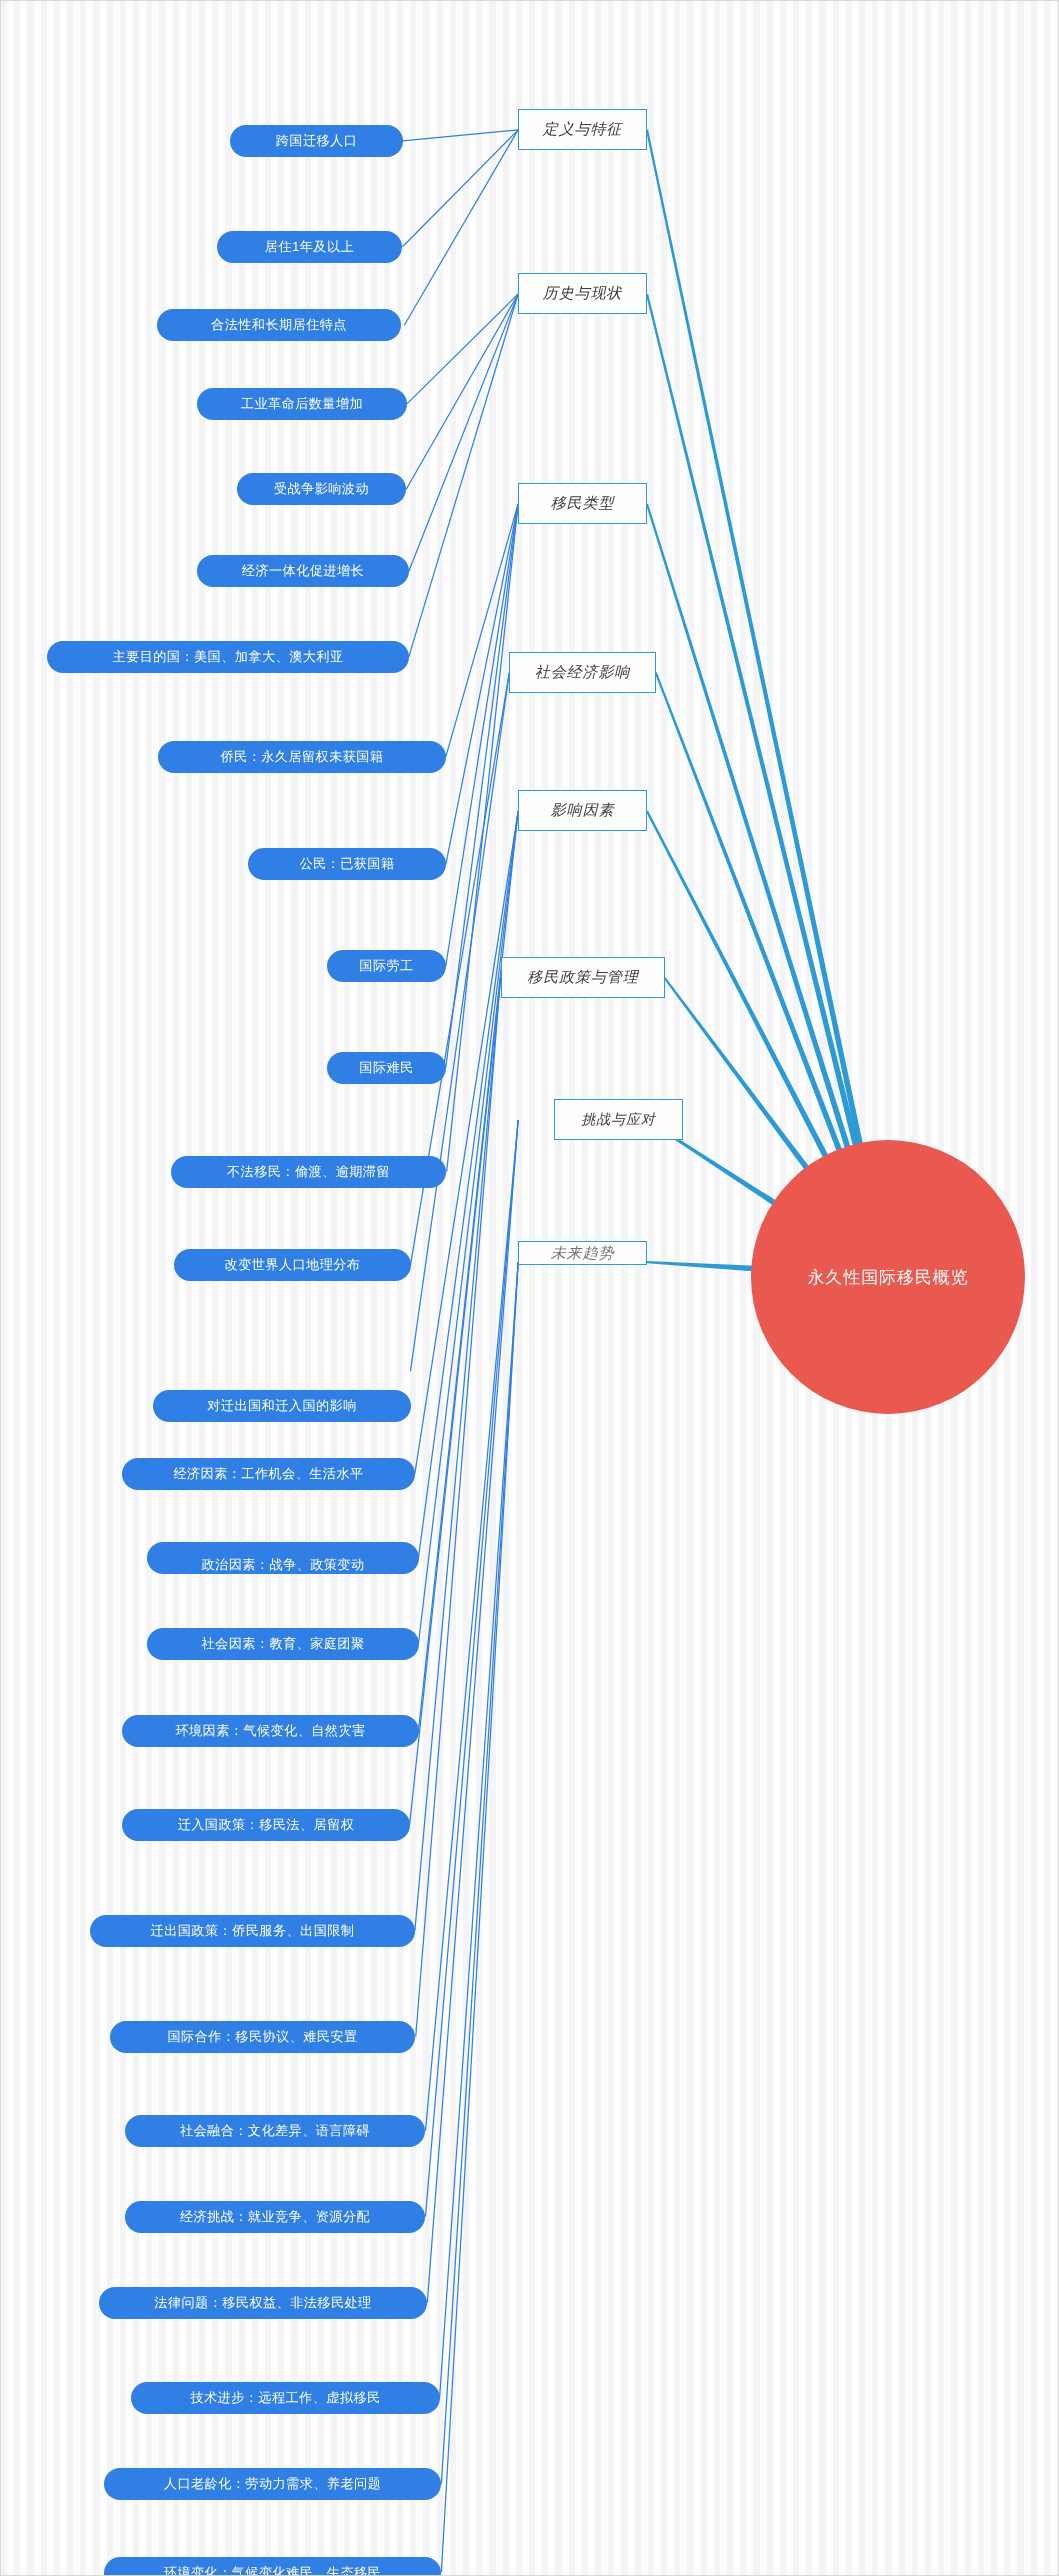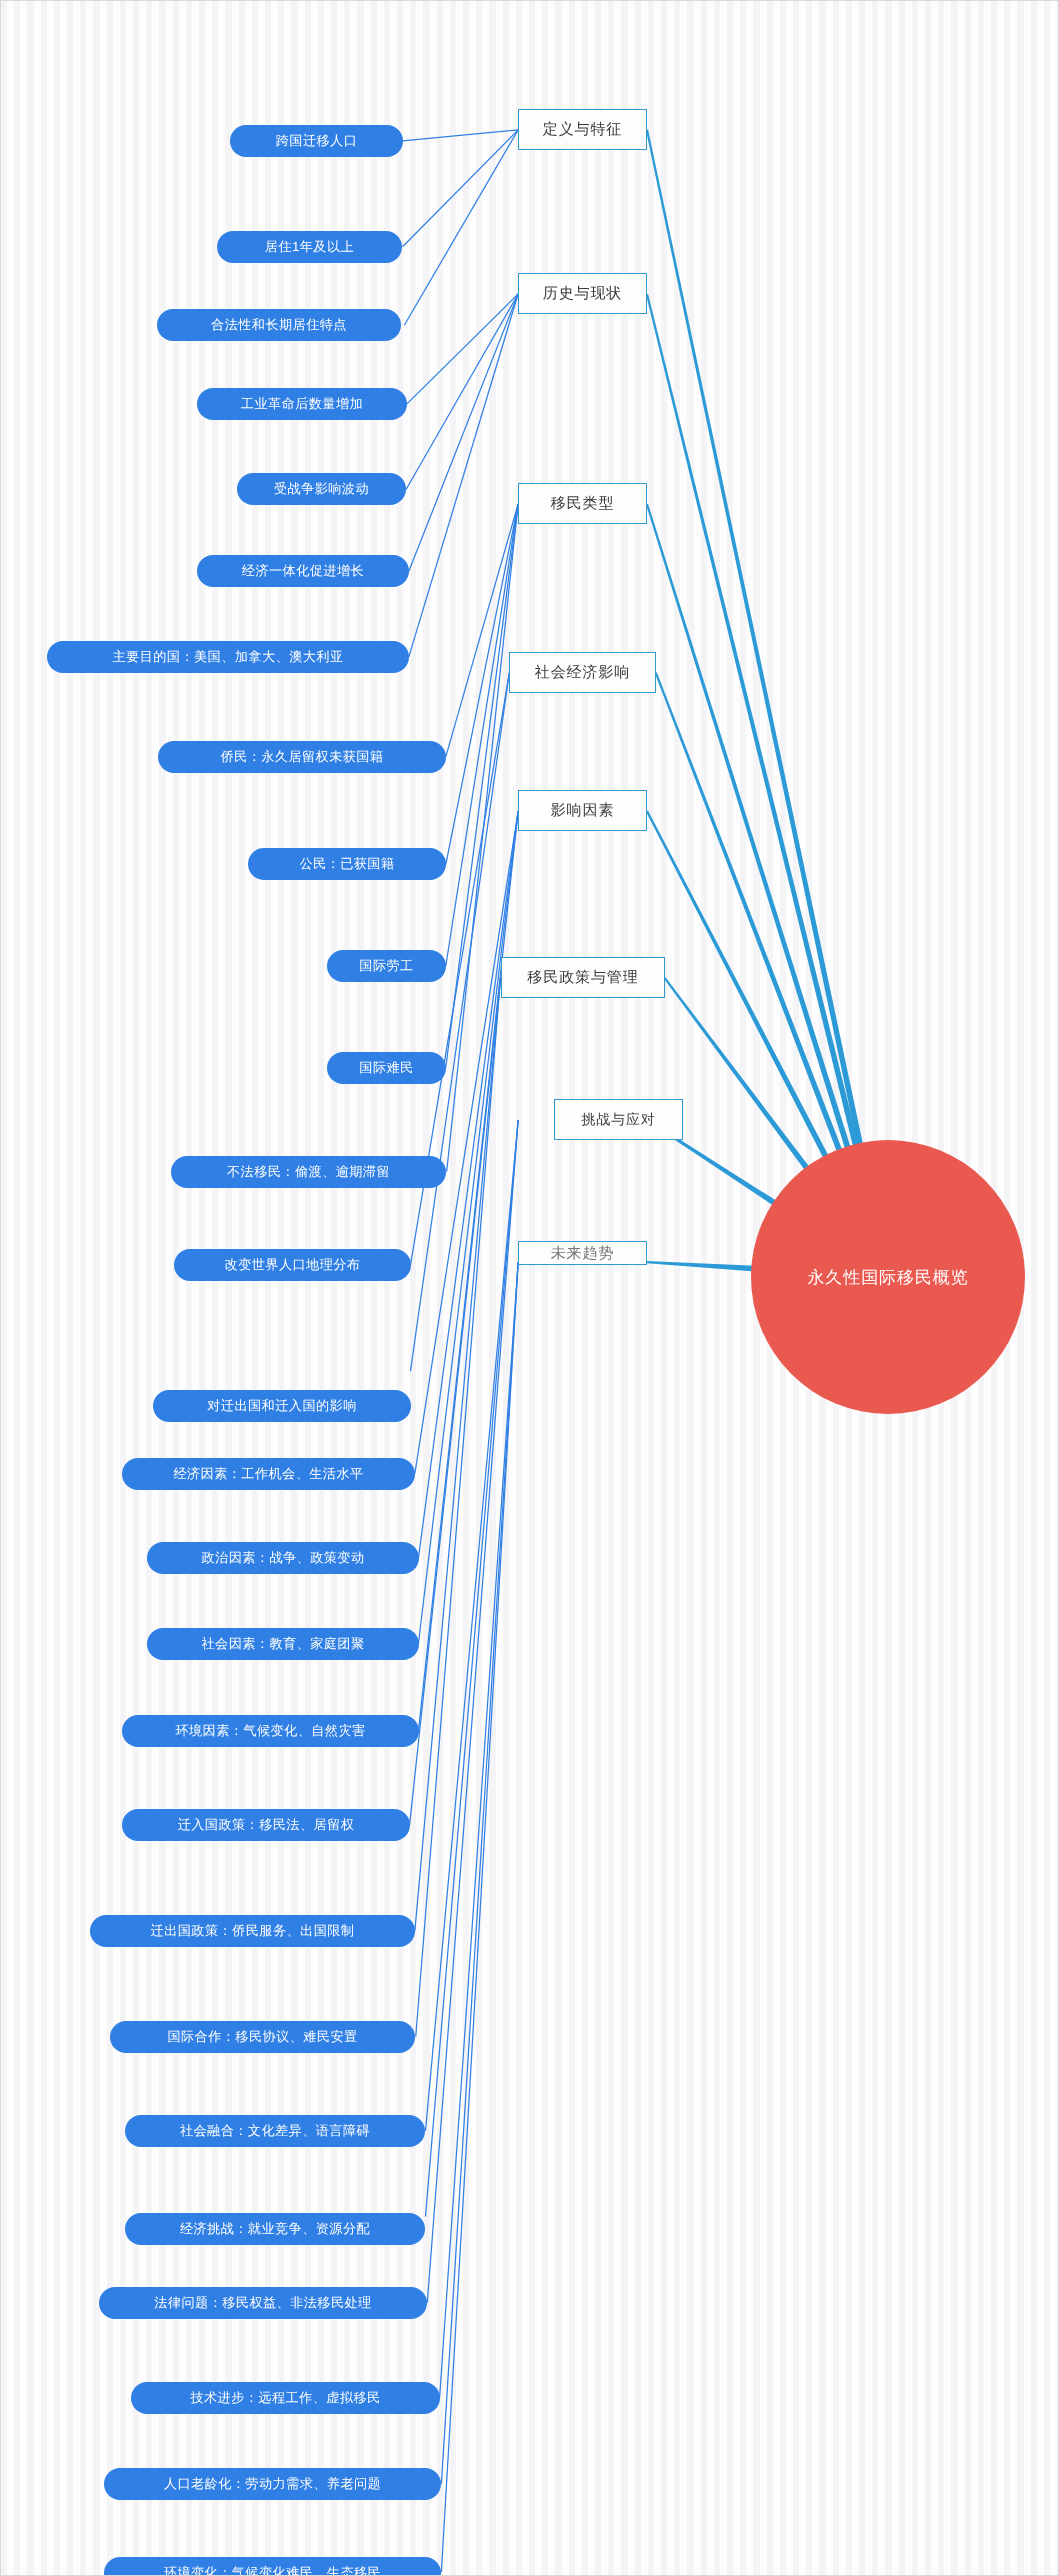--- a/index.html
+++ b/index.html
@@ -38,20 +38,21 @@
   .branch-node{
     position:absolute;
     background:#fdfdfd;
     border:1.8px solid #3398cc;
     color:#3a3a3a;
     display:flex;align-items:center;justify-content:center;
     box-sizing:border-box;
     white-space:nowrap;
     font-size:14px;
     letter-spacing:0.9px;
+    font-style:italic;
   }
 
   
   .leaf-node{
     position:absolute;
     background:#2f7fe4;
     color:#ffffff;
     border-radius:882px;
     display:flex;align-items:center;justify-content:center;
     box-sizing:border-box;
@@ -202,42 +203,42 @@
       </div>
       <div class="leaf-node" style="left: 173px; top: 1248px; width: 237px; background: rgb(47, 127, 228); color: rgb(255, 255, 255); text-align: right;">
         <span>改变世界人口地理分布</span>
       </div>
       <div class="leaf-node" style="left: 152px; top: 1354px; width: 258px; background: rgb(47, 127, 228); color: rgb(255, 255, 255); margin-top: 35px;">
         <span>对迁出国和迁入国的影响</span>
       </div>
       <div class="leaf-node" style="left: 121px; top: 1457px; width: 293px; background: rgb(47, 127, 228); color: rgb(255, 255, 255);">
         <span>经济因素：工作机会、生活水平</span>
       </div>
-      <div class="leaf-node" style="left: 146px; top: 1541px; width: 272px; background: rgb(47, 127, 228); color: rgb(255, 255, 255);">
+      <div class="leaf-node" style="left: 146px; top: 1541px; width: 272px; background: rgb(47, 127, 228); color: rgb(255, 255, 255); align-items: flex-end;">
         <span>政治因素：战争、政策变动</span>
       </div>
       <div class="leaf-node" style="left: 146px; top: 1627px; width: 272px; background: rgb(47, 127, 228); color: rgb(255, 255, 255);">
         <span>社会因素：教育、家庭团聚</span>
       </div>
       <div class="leaf-node" style="left: 121px; top: 1714px; width: 297px; background: rgb(47, 127, 228); color: rgb(255, 255, 255); justify-content: center;">
         <span>环境因素：气候变化、自然灾害</span>
       </div>
       <div class="leaf-node" style="left: 121px; top: 1808px; width: 288px; background: rgb(47, 127, 228); color: rgb(255, 255, 255);">
         <span>迁入国政策：移民法、居留权</span>
       </div>
       <div class="leaf-node" style="left: 89px; top: 1914px; width: 325px; background: rgb(47, 127, 228); color: #ffffff;">
         <span>迁出国政策：侨民服务、出国限制</span>
       </div>
       <div class="leaf-node" style="left: 109px; top: 2020px; width: 305px; background: rgb(47, 127, 228); color: rgb(255, 255, 255);">
         <span>国际合作：移民协议、难民安置</span>
       </div>
       <div class="leaf-node" style="left: 124px; top: 2114px; width: 300px; background: rgb(47, 127, 228); color: rgb(255, 255, 255);">
         <span>社会融合：文化差异、语言障碍</span>
       </div>
-      <div class="leaf-node" style="left: 124px; top: 2200px; width: 300px; background: rgb(47, 127, 228); color: rgb(255, 255, 255); margin-top: 12px;">
+      <div class="leaf-node" style="left: 124px; top: 2200px; width: 300px; background: rgb(47, 127, 228); color: rgb(255, 255, 255);">
         <span>经济挑战：就业竞争、资源分配</span>
       </div>
       <div class="leaf-node" style="left: 98px; top: 2286px; width: 328px; background: rgb(47, 127, 228); color: rgb(255, 255, 255);">
         <span>法律问题：移民权益、非法移民处理</span>
       </div>
       <div class="leaf-node" style="left: 130px; top: 2381px; width: 309px; background: rgb(47, 127, 228); color: rgb(255, 255, 255);">
         <span>技术进步：远程工作、虚拟移民</span>
       </div>
       <div class="leaf-node" style="left: 103px; top: 2467px; width: 337px; background: rgb(47, 127, 228); color: rgb(255, 255, 255);">
         <span>人口老龄化：劳动力需求、养老问题</span>

